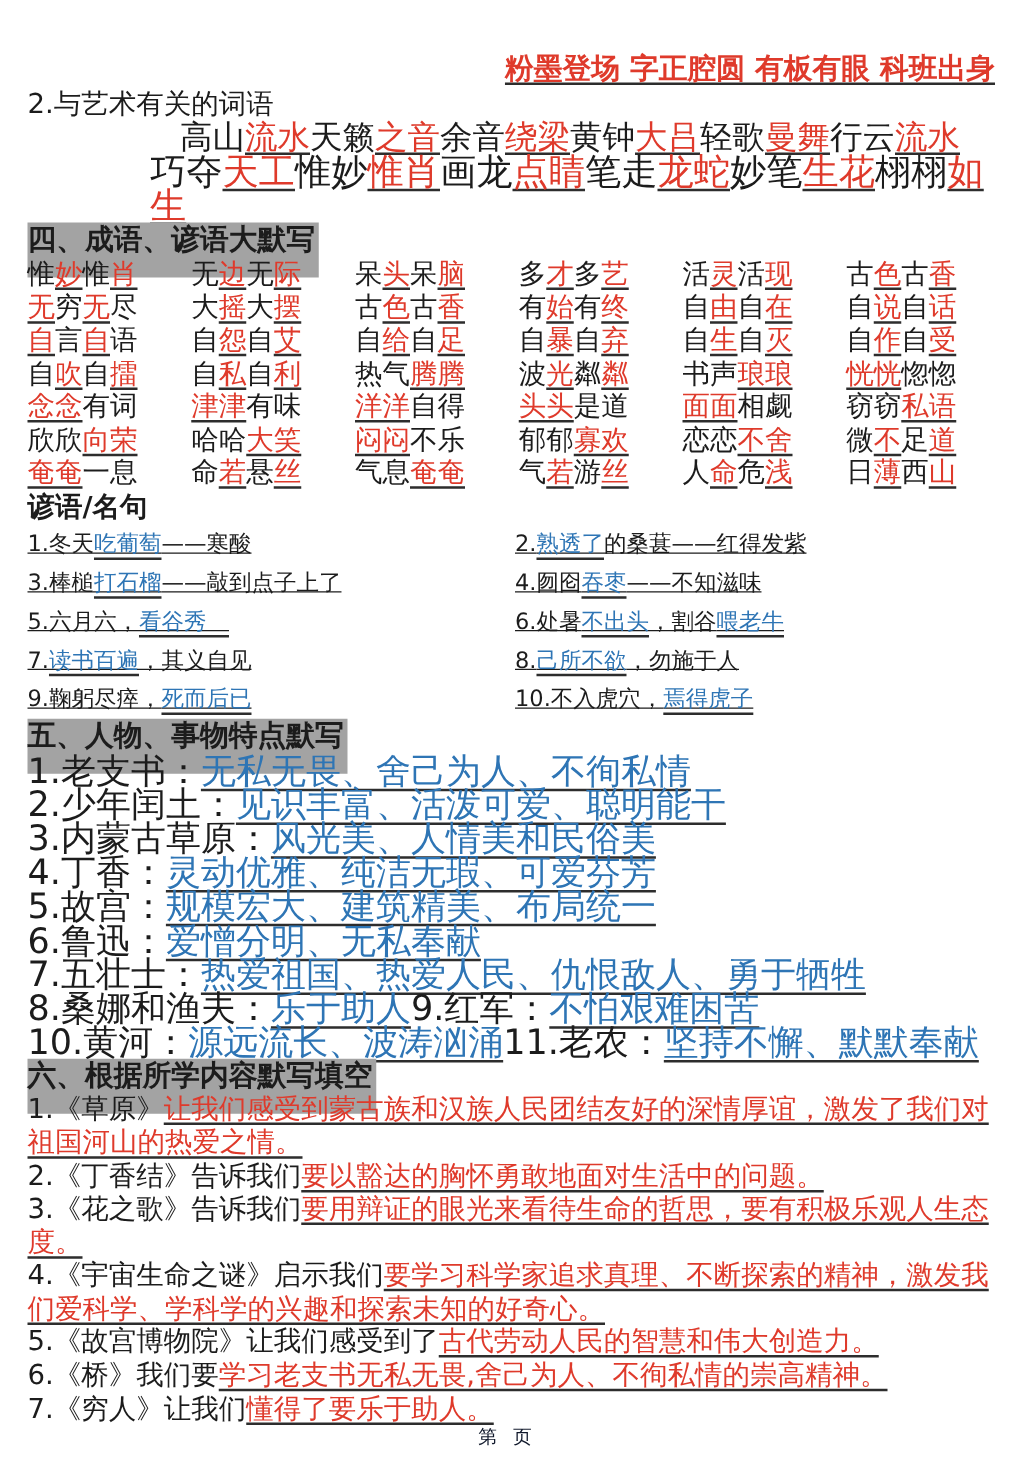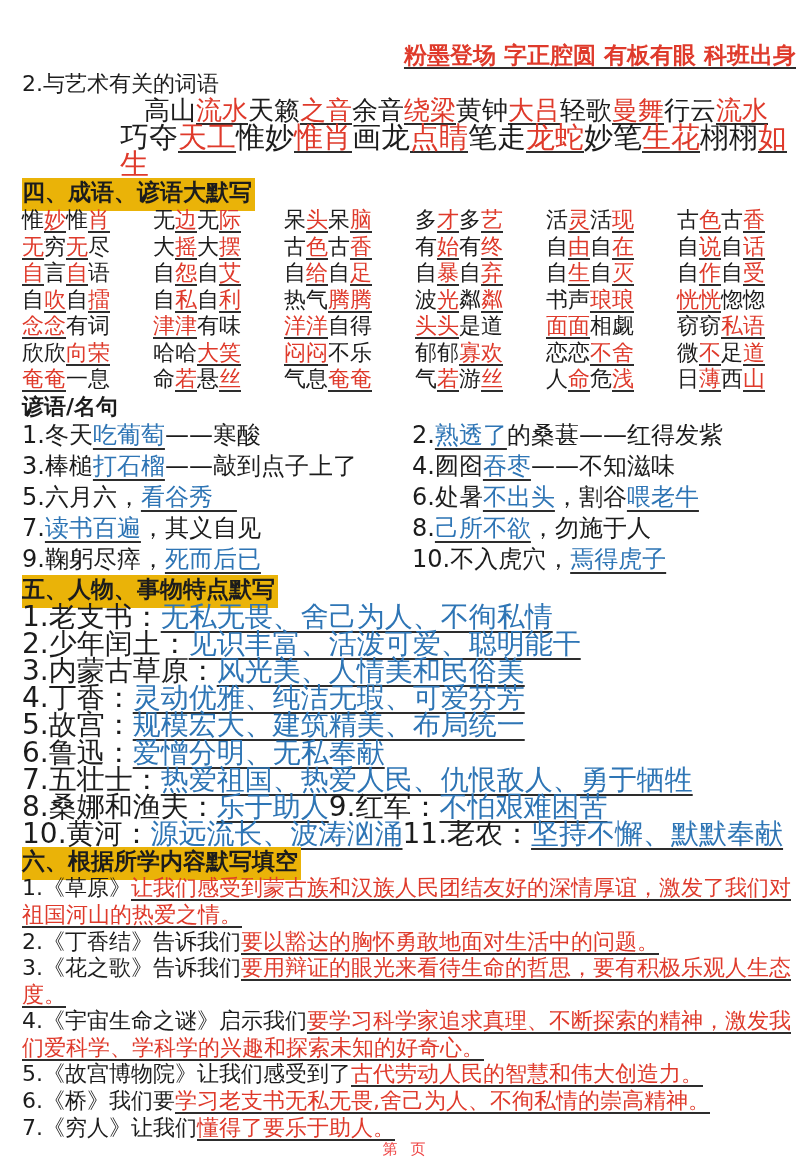--- a/index.html
+++ b/index.html
@@ -29,50 +29,50 @@
     text-underline-offset:5px;
   }
 
   .plain-title { font-size:22px; line-height:27px; }
 
   .art-line1 { padding-left:122px; line-height:27px; font-size:26px; }
   .art-line2 { padding-left:98px;  line-height:27px; font-size:29px; }
 
   .section-title { margin-top:1px; line-height:27px; }
   .section-title .hl {
-    background:#eab308; font-weight:bold; font-size:23px; padding:1px 3px 6px 0;
+    background:#a3a3a3; font-weight:bold; font-size:23px; padding:1px 3px 17px 0;
   }
 
   .idiom-grid {
     display:grid;
     grid-template-columns:repeat(6, 131px);
     font-size:22px; line-height:26.5px;
     margin-top:1px;
   }
   .idiom { white-space:nowrap; }
 
   .proverbs-grid {
     display:grid;
     grid-template-columns:380px 1fr;
-    font-size:24px; line-height:31px;
+    font-size:18px; line-height:31px;text-decoration:underline;
   }
   .proverb { white-space:nowrap; }
   .proverb.right-col { padding-left:10px; }
 
   .feature-list  { font-size:28px; }
   .feature-item  { line-height:27.2px; white-space:nowrap; }
 
   .dictation-list { font-size:22px; }
   .dictation-item { line-height:26.6px; }
 
   .bold-black { font-weight:bold; }
 
   .page-footer {
     position:absolute; left:0; right:0; bottom:8px;
-    text-align:center; font-size:15px; color:#ef4444; letter-spacing:4px;
+    text-align:center; font-size:15px; color:#0f172a; letter-spacing:4px;
   }
 </style>
 </head>
 <body>
 
 <div class="page">
 
   <div class="center-line"><span class="seg seg-r">粉墨登场 字正腔圆 有板有眼 科班出身</span></div>
 
   <div class="plain-title">2.与艺术有关的词语</div>

